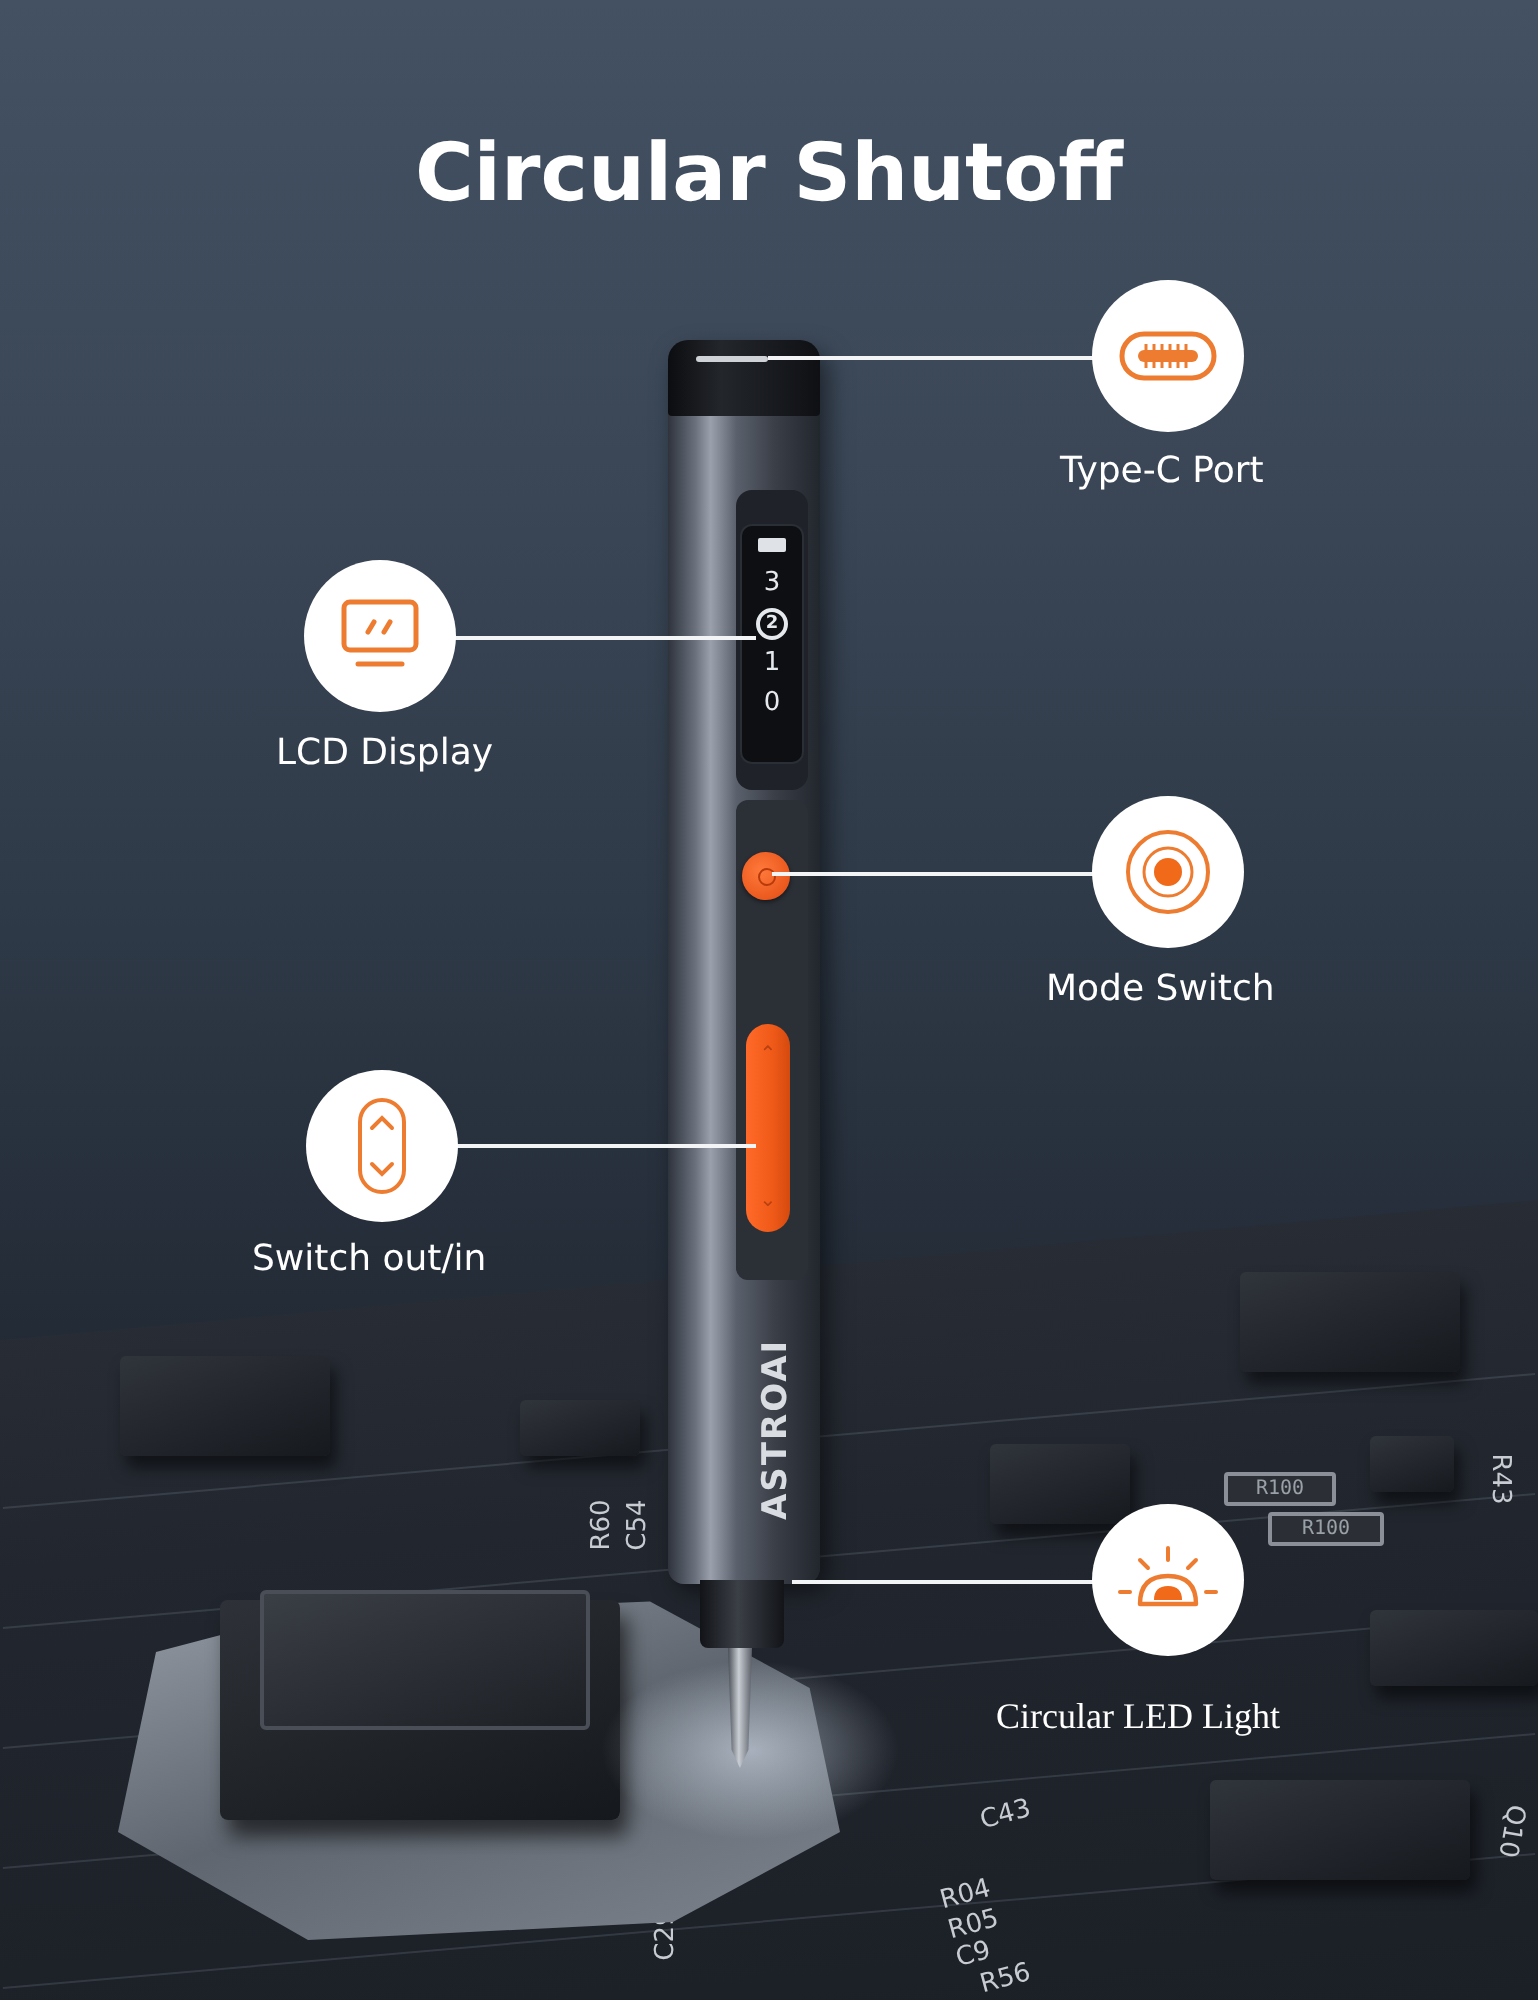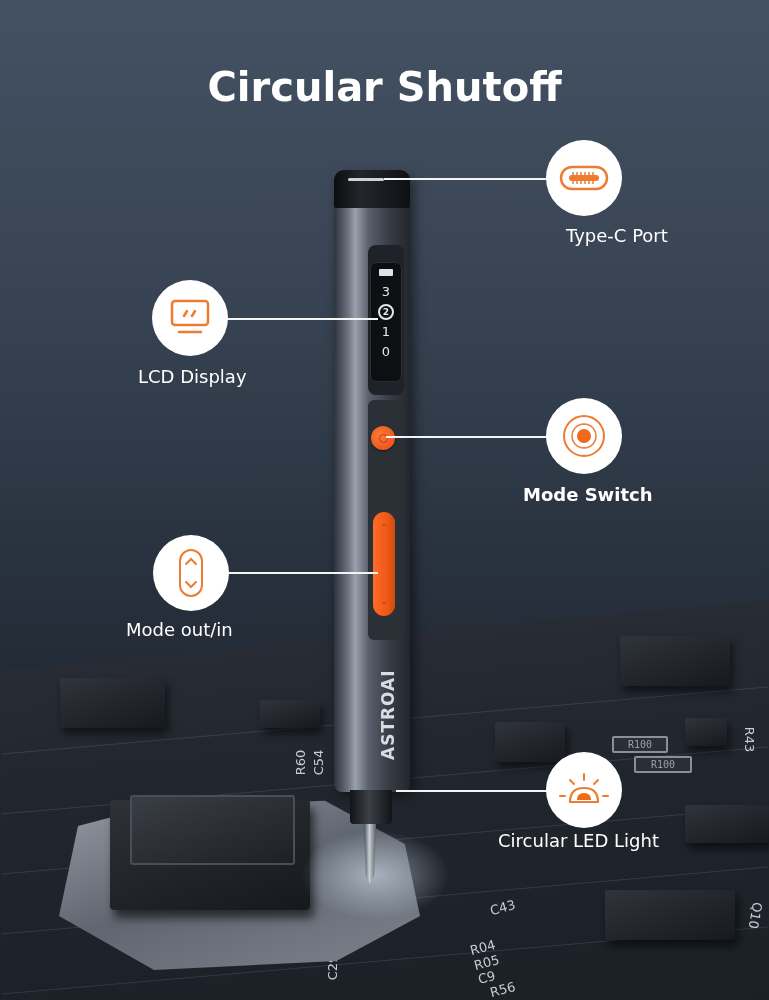--- a/index.html
+++ b/index.html
@@ -182,60 +182,60 @@
     <g stroke="#ED7C31" stroke-width="1.5">
       <line x1="14" y1="7" x2="14" y2="19"></line>
         <line x1="18" y1="7" x2="18" y2="19"></line>
       <line x1="22" y1="7" x2="22" y2="19"></line>
         <line x1="26" y1="7" x2="26" y2="19"></line>
       <line x1="30" y1="7" x2="30" y2="19"></line>
         <line x1="34" y1="7" x2="34" y2="19"></line>
     </g>
   </svg>
 </div>
-<div class="label" style="left:530px;top:225px;margin-left:36px;">Type-C Port</div>
+<div class="label" style="left:530px;top:225px;">Type-C Port</div>
 
 <div class="line" style="left:226px;top:318px;width:152px;"></div>
 <div class="badge" style="left:152px;top:280px;">
   <svg width="42" height="40" viewBox="0 0 42 40">
     <rect x="3" y="3" width="36" height="24" rx="3" fill="none" stroke="#ED7C31" stroke-width="2.5"></rect>
     <line x1="15" y1="18" x2="18" y2="13" stroke="#ED7C31" stroke-width="2.5" stroke-linecap="round"></line>
     <line x1="23" y1="18" x2="26" y2="13" stroke="#ED7C31" stroke-width="2.5" stroke-linecap="round"></line>
     <line x1="10" y1="34" x2="32" y2="34" stroke="#ED7C31" stroke-width="2.5" stroke-linecap="round"></line>
   </svg>
 </div>
 <div class="label" style="left:138px;top:366px;">LCD Display</div>
 
 <div class="line" style="left:386px;top:436px;width:162px;"></div>
 <div class="badge" style="left:546px;top:398px;">
   <svg width="46" height="46" viewBox="0 0 46 46">
     <circle cx="23" cy="23" r="20" fill="none" stroke="#ED7C31" stroke-width="2"></circle>
     <circle cx="23" cy="23" r="12" fill="none" stroke="#ED7C31" stroke-width="1.5"></circle>
     <circle cx="23" cy="23" r="7" fill="#F06A1A"></circle>
   </svg>
 </div>
-<div class="label" style="left:523px;top:484px;font-weight:bold;">Mode Switch</div>
+<div class="label" style="left:523px;top:484px;">Mode Switch</div>
 
 <div class="line" style="left:228px;top:572px;width:150px;"></div>
 <div class="badge" style="left:153px;top:535px;">
   <svg width="26" height="50" viewBox="0 0 26 50">
     <rect x="2" y="2" width="22" height="46" rx="11" fill="none" stroke="#ED7C31" stroke-width="2"></rect>
     <polyline points="8,16 13,11 18,16" fill="none" stroke="#ED7C31" stroke-width="2" stroke-linecap="round"></polyline>
     <polyline points="8,34 13,39 18,34" fill="none" stroke="#ED7C31" stroke-width="2" stroke-linecap="round"></polyline>
   </svg>
 </div>
-<div class="label" style="left:126px;top:619px;">Mode out/in</div>
+<div class="label" style="left:126px;top:619px;">Switch out/in</div>
 
 <div class="line" style="left:396px;top:790px;width:152px;"></div>
 <div class="badge" style="left:546px;top:752px;">
   <svg width="52" height="40" viewBox="0 0 52 40">
     <path d="M12 32 Q12 18 26 18 Q40 18 40 32 Z" fill="none" stroke="#ED7C31" stroke-width="2.2" stroke-linejoin="round"></path>
     <path d="M19 30 Q19 23 26 23 Q33 23 33 30 Z" fill="#F06A1A"></path>
     <g stroke="#ED7C31" stroke-width="2" stroke-linecap="round">
       <line x1="26" y1="4" x2="26" y2="10"></line>
       <line x1="12" y1="10" x2="16" y2="14"></line>
       <line x1="40" y1="10" x2="36" y2="14"></line>
       <line x1="2" y1="26" x2="7" y2="26"></line>
       <line x1="45" y1="26" x2="50" y2="26"></line>
     </g>
   </svg>
 </div>
-<div class="label" style="left:498px;top:830px;">Circular LED Light</div>
+<div class="label" style="left:498px;top:848px;font-family:Liberation Serif, serif;">Circular LED Light</div>
 
 </body></html>

